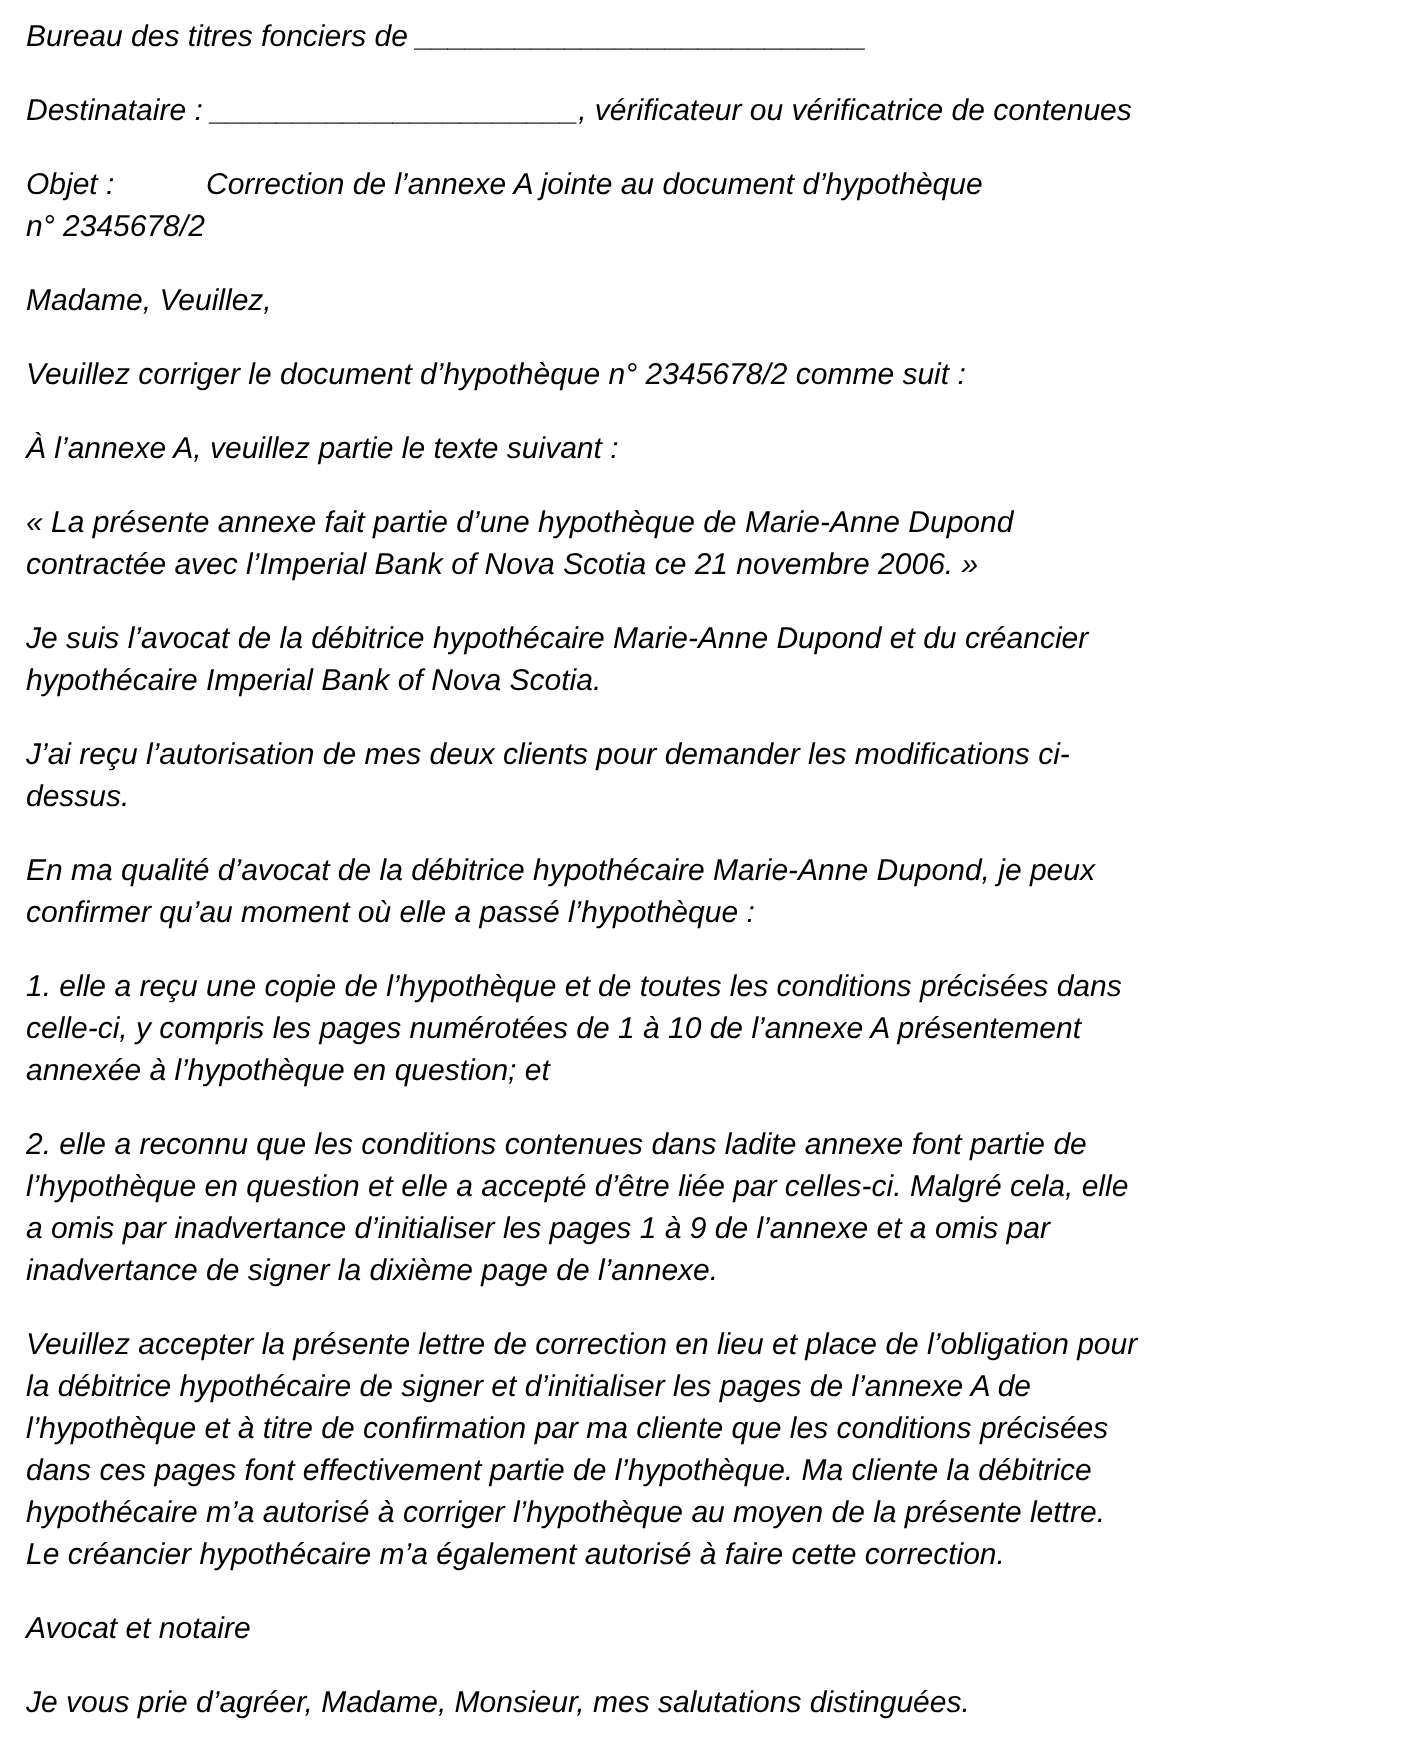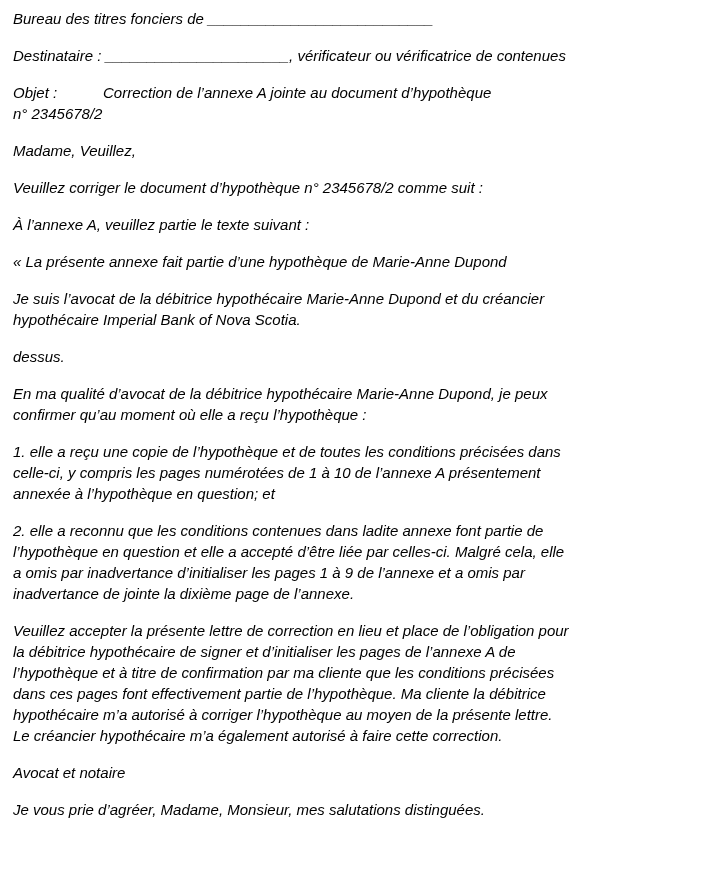--- a/index.html
+++ b/index.html
@@ -57,47 +57,49 @@
   <div class="para">
     <div class="line">Veuillez corriger le document d’hypothèque n° 2345678/2 comme suit :</div>
   </div>
 
   <div class="para">
     <div class="line">À l’annexe A, veuillez partie le texte suivant :</div>
   </div>
 
   <div class="para">
     <div class="line">« La présente annexe fait partie d’une hypothèque de Marie-Anne Dupond</div>
+    <div class="line">contractée avec l’Imperial Bank of Nova Scotia ce 21 novembre 2006. »</div>
   </div>
 
   <div class="para">
     <div class="line">Je suis l’avocat de la débitrice hypothécaire Marie-Anne Dupond et du créancier</div>
     <div class="line">hypothécaire Imperial Bank of Nova Scotia.</div>
   </div>
 
   <div class="para">
+    <div class="line">J’ai reçu l’autorisation de mes deux clients pour demander les modifications ci-</div>
     <div class="line">dessus.</div>
   </div>
 
   <div class="para">
     <div class="line">En ma qualité d’avocat de la débitrice hypothécaire Marie-Anne Dupond, je peux</div>
-    <div class="line">confirmer qu’au moment où elle a reçu l’hypothèque :</div>
+    <div class="line">confirmer qu’au moment où elle a passé l’hypothèque :</div>
   </div>
 
   <div class="para">
     <div class="line">1. elle a reçu une copie de l’hypothèque et de toutes les conditions précisées dans</div>
     <div class="line">celle-ci, y compris les pages numérotées de 1 à 10 de l’annexe A présentement</div>
     <div class="line">annexée à l’hypothèque en question; et</div>
   </div>
 
   <div class="para">
     <div class="line">2. elle a reconnu que les conditions contenues dans ladite annexe font partie de</div>
     <div class="line">l’hypothèque en question et elle a accepté d’être liée par celles-ci. Malgré cela, elle</div>
     <div class="line">a omis par inadvertance d’initialiser les pages 1 à 9 de l’annexe et a omis par</div>
-    <div class="line">inadvertance de jointe la dixième page de l’annexe.</div>
+    <div class="line">inadvertance de signer la dixième page de l’annexe.</div>
   </div>
 
   <div class="para">
     <div class="line">Veuillez accepter la présente lettre de correction en lieu et place de l’obligation pour</div>
     <div class="line">la débitrice hypothécaire de signer et d’initialiser les pages de l’annexe A de</div>
     <div class="line">l’hypothèque et à titre de confirmation par ma cliente que les conditions précisées</div>
     <div class="line">dans ces pages font effectivement partie de l’hypothèque. Ma cliente la débitrice</div>
     <div class="line">hypothécaire m’a autorisé à corriger l’hypothèque au moyen de la présente lettre.</div>
     <div class="line">Le créancier hypothécaire m’a également autorisé à faire cette correction.</div>
   </div>

